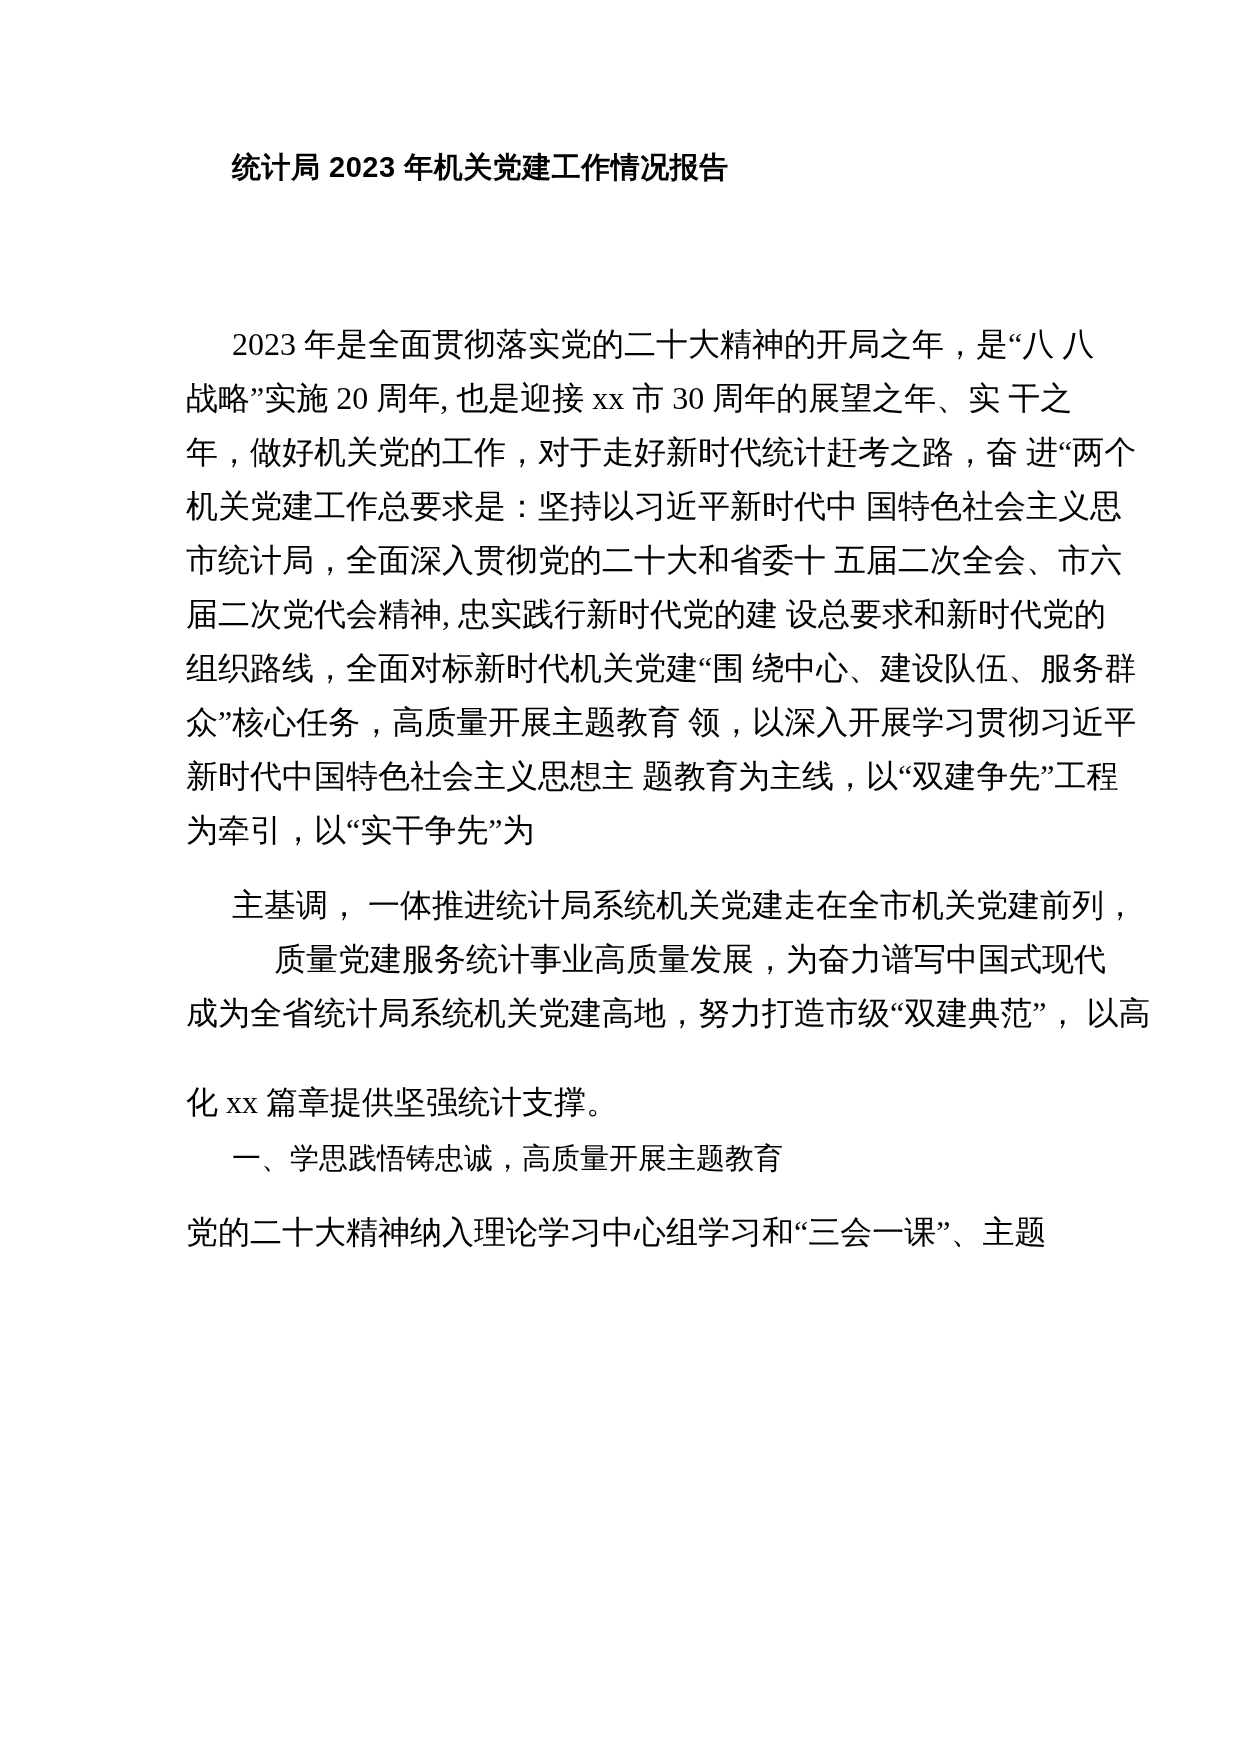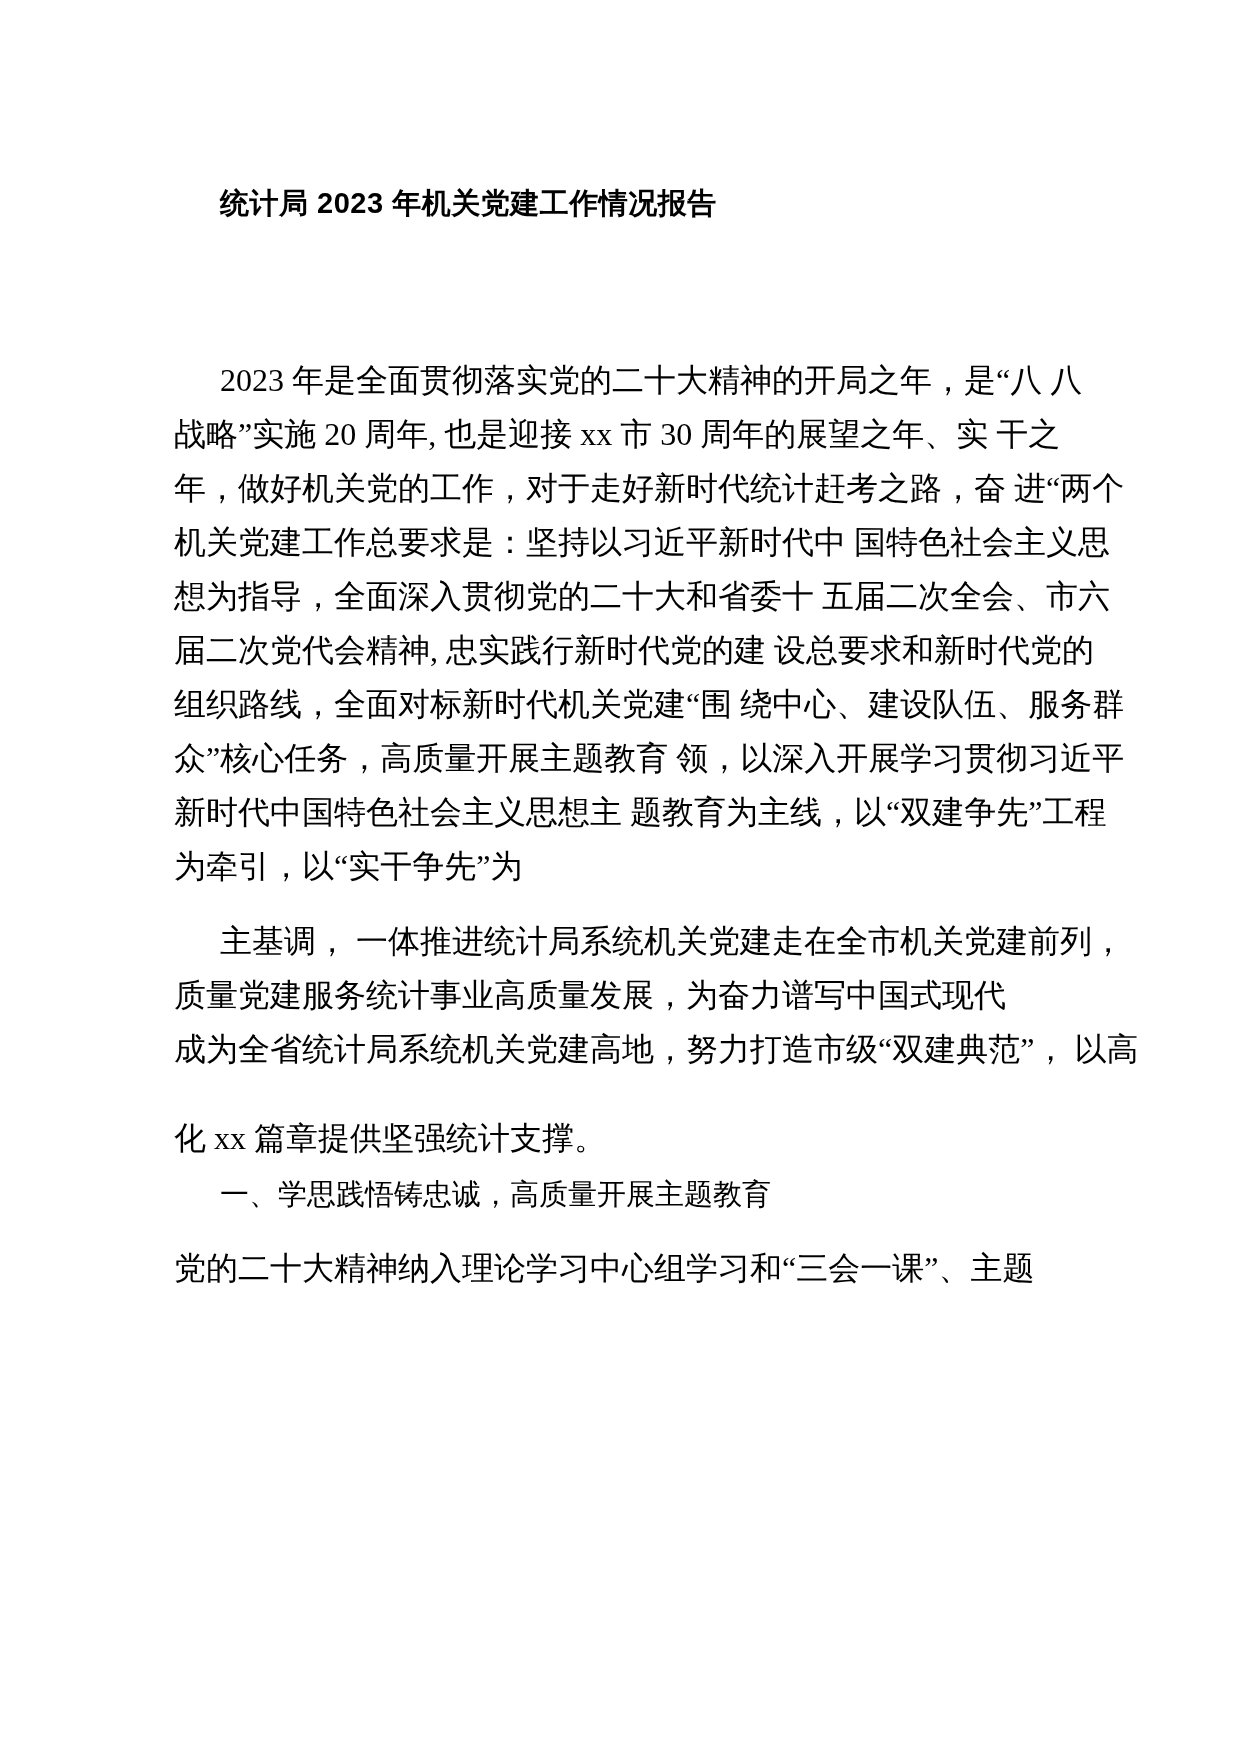--- a/index.html
+++ b/index.html
@@ -8,40 +8,39 @@
     position: relative;
     width: 1240px;
     height: 1754px;
     background: #ffffff;
     color: #000000;
     font-family: "Liberation Serif", serif;
     overflow: hidden;
   }
   .content {
     position: absolute;
-    left: 174px;
+    left: 186px;
     top: 0;
     width: 920px;
-    margin-top: 36px;
   }
   .doc-title {
     margin: 140px 0 0 0;
     padding-left: 46px;
     font-family: "Liberation Sans", sans-serif;
     font-weight: 700;
     font-size: 29px;
     line-height: 54px;
     letter-spacing: 0.5px;
     white-space: pre;
   }
   .para { margin: 0; font-size: 32px; line-height: 54px; }
   .line { height: 54px; white-space: pre; }
   .indent { padding-left: 46px; }
   .p1 { margin-top: 123px; }
-  .p2 { margin-top: 21px; }
+  .p2 { margin-top: 21px; text-align: right; }
   .p3 { margin-top: 35px; }
   .heading {
     margin-top: 2px;
     padding-left: 46px;
     font-family: "Liberation Sans", sans-serif;
     font-weight: 400;
     font-size: 29px;
     line-height: 54px;
     white-space: pre;
   }
@@ -54,21 +53,21 @@
 <div class="page">
   <div class="content">
 
     <div class="doc-title">统计局 2023 年机关党建工作情况报告</div>
 
     <div class="para p1">
       <div class="line indent">2023 年是全面贯彻落实党的二十大精神的开局之年，是“八 八</div>
       <div class="line">战略”实施 20 周年, 也是迎接 xx 市 30 周年的展望之年、实 干之</div>
       <div class="line">年，做好机关党的工作，对于走好新时代统计赶考之路，奋 进“两个</div>
       <div class="line">机关党建工作总要求是：坚持以习近平新时代中 国特色社会主义思</div>
-      <div class="line">想为指导，全面深入贯彻党的二十大和省委十 五届二次全会、市六</div>
+      <div class="line">市统计局，全面深入贯彻党的二十大和省委十 五届二次全会、市六</div>
       <div class="line">届二次党代会精神, 忠实践行新时代党的建 设总要求和新时代党的</div>
       <div class="line">组织路线，全面对标新时代机关党建“围 绕中心、建设队伍、服务群</div>
       <div class="line">众”核心任务，高质量开展主题教育 领，以深入开展学习贯彻习近平</div>
       <div class="line">新时代中国特色社会主义思想主 题教育为主线，以“双建争先”工程</div>
       <div class="line">为牵引，以“实干争先”为</div>
     </div>
 
     <div class="para p2">
       <div class="line indent">主基调， 一体推进统计局系统机关党建走在全市机关党建前列，</div>
       <div class="line">质量党建服务统计事业高质量发展，为奋力谱写中国式现代</div>

